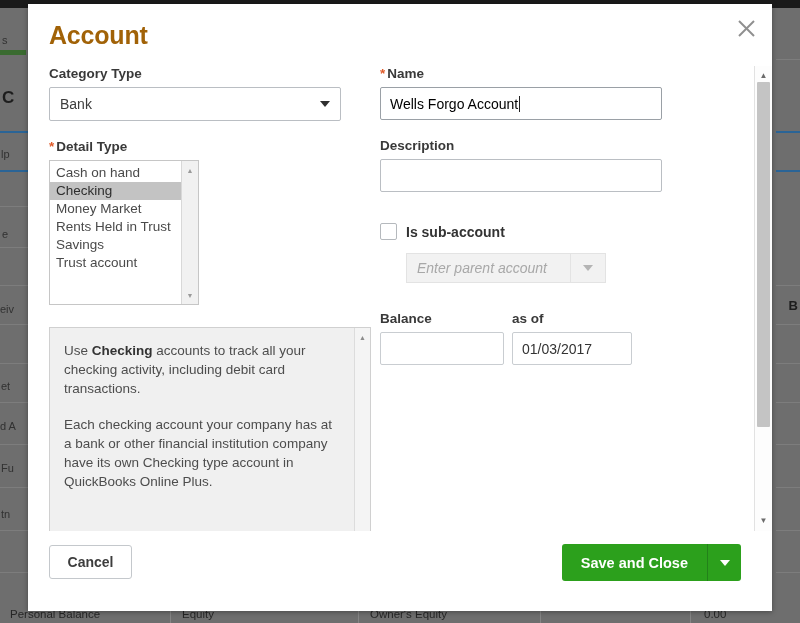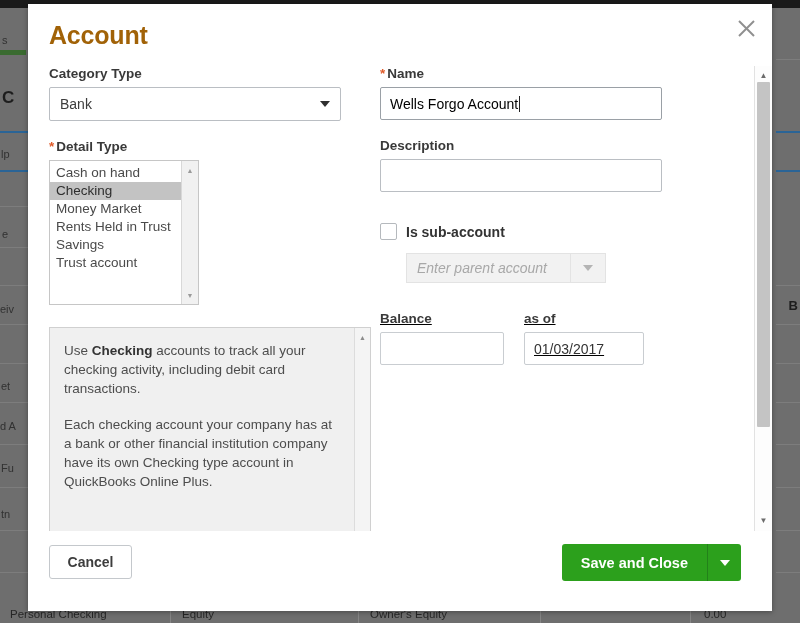--- a/index.html
+++ b/index.html
@@ -363,21 +363,21 @@
     position: absolute;
     right: 12px;
     top: 50%;
     transform: translateY(-50%);
     width: 0; height: 0;
     border-left: 5px solid transparent;
     border-right: 5px solid transparent;
     border-top: 6px solid #b4b4b4;
   }
 
-  .bal-row { display: flex; gap: 20px; text-decoration: underline; }
+  .bal-row { display: flex; gap: 8px; }
   .bal-input {
     width: 124px;
     height: 33px;
     border: 1px solid #c9cdd1;
     border-radius: 2px;
     background: #fff;
     box-sizing: border-box;
     padding: 0 9px;
     font-size: 14px;
     color: #333;
@@ -506,21 +506,21 @@
   <div class="bgtext" style="left:1px;top:462px;">Fu</div>
   <div class="bgtext" style="left:1px;top:508px;">tn</div>
 
   <div class="bgtext big" style="right:2px;top:298px;font-size:13px;">B</div>
 
   <div class="bottomrow">
     <div class="vdiv" style="left:170px;top:0;height:16px;"></div>
     <div class="vdiv" style="left:358px;top:0;height:16px;"></div>
     <div class="vdiv" style="left:540px;top:0;height:16px;"></div>
     <div class="vdiv" style="left:690px;top:0;height:16px;"></div>
-    <span style="left:10px;">Personal Checking</span>
+    <span style="left:10px;">Personal Balance</span>
     <span style="left:182px;">Equity</span>
     <span style="left:370px;">Owner's Equity</span>
     <span style="left:704px;">0.00</span>
   </div>
 </div>
 
 <div id="modal">
 
   <div class="modal-close">
     <svg width="19" height="19" viewBox="0 0 19 19" aria-hidden="true">

